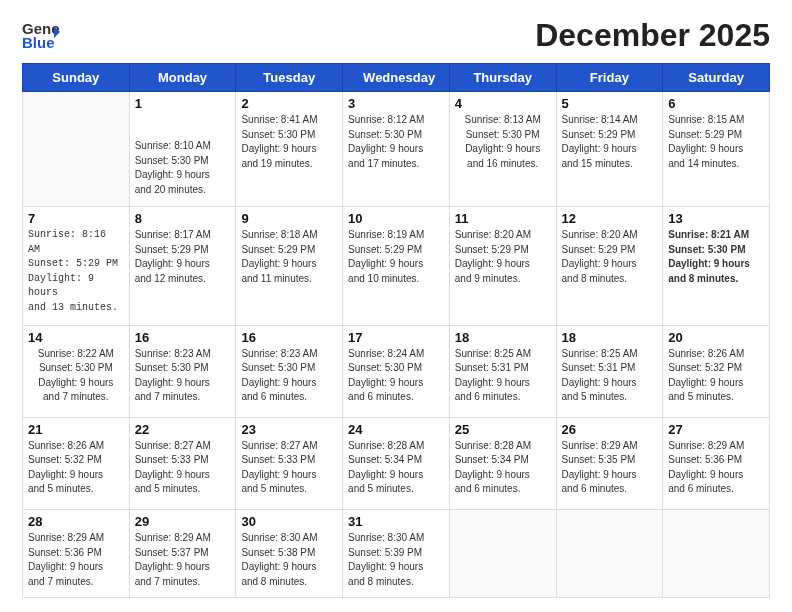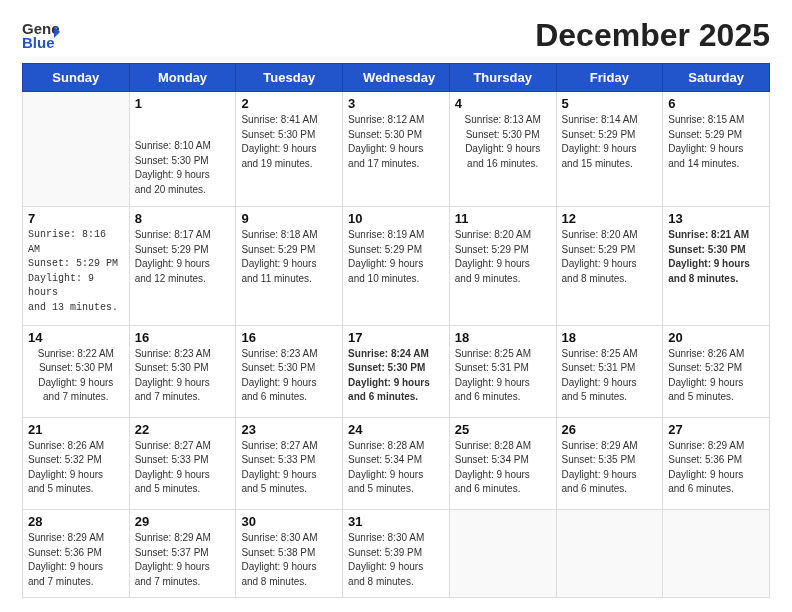--- a/index.html
+++ b/index.html
@@ -237,21 +237,21 @@
           </td>
           <td>
             <span class="day-num">16</span>
             <div class="cell-text" style="white-space: pre-line;">Sunrise: 8:23 AM
 Sunset: 5:30 PM
 Daylight: 9 hours
 and 6 minutes.</div>
           </td>
           <td>
             <span class="day-num">17</span>
-            <div class="cell-text" style="white-space: pre-line; font-weight: bold;">Sunrise: 8:24 AM
+            <div class="cell-text" style="white-space: pre-line;">Sunrise: 8:24 AM
 Sunset: 5:30 PM
 Daylight: 9 hours
 and 6 minutes.</div>
           </td>
           <td>
             <span class="day-num">18</span>
             <div class="cell-text" style="white-space: pre-line;">Sunrise: 8:25 AM
 Sunset: 5:31 PM
 Daylight: 9 hours
 and 6 minutes.</div>

